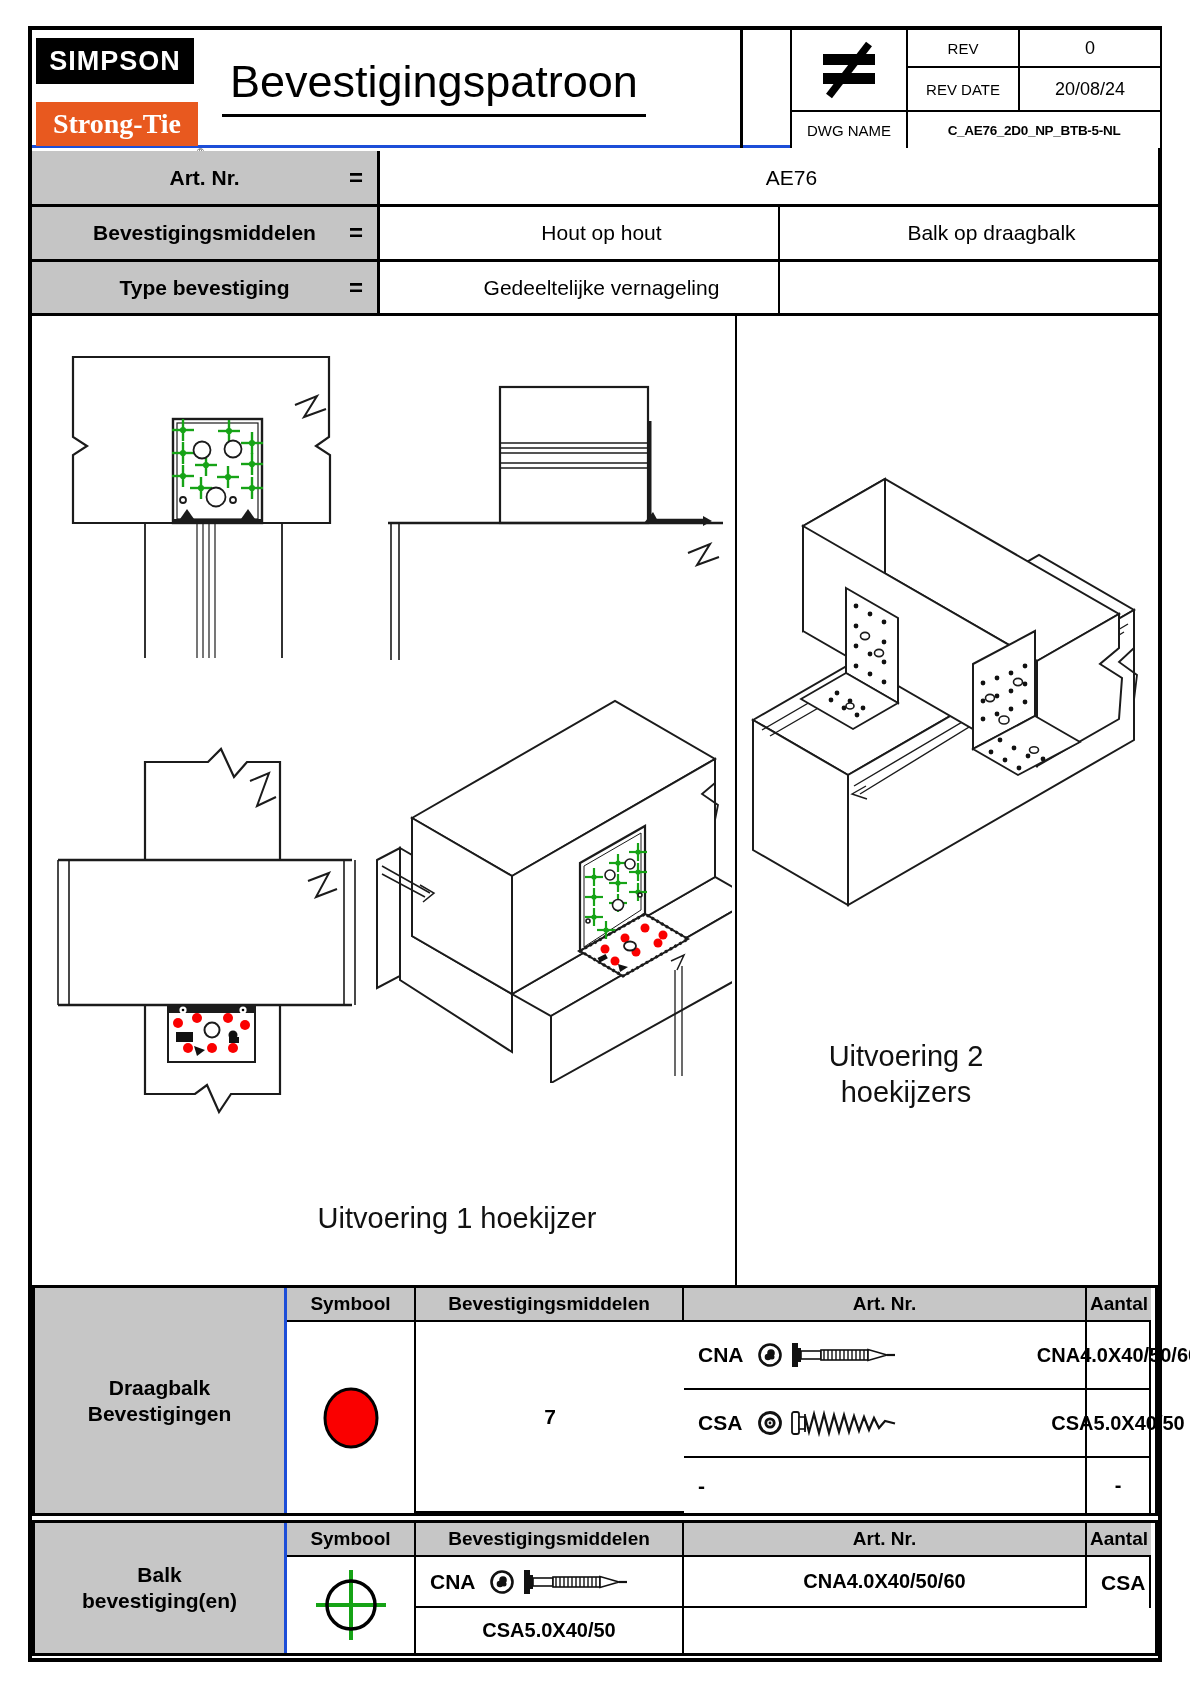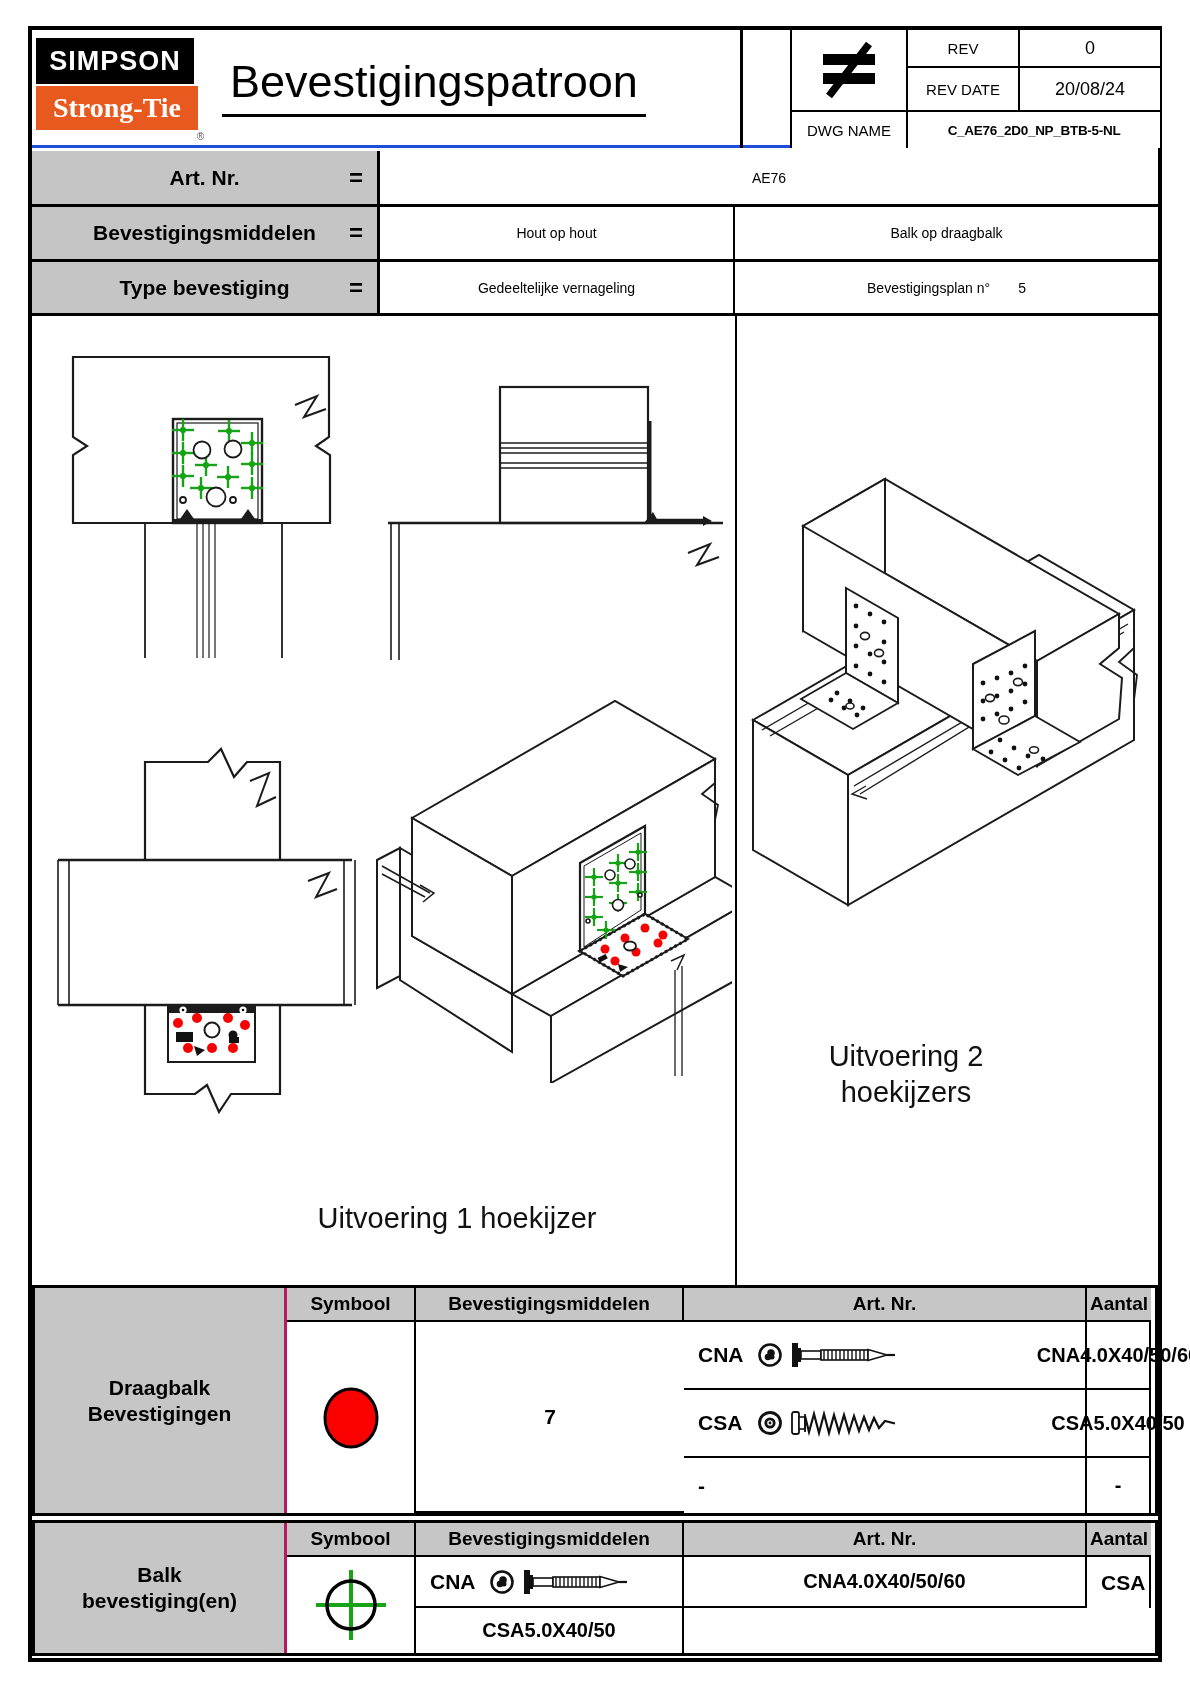--- a/index.html
+++ b/index.html
@@ -4,50 +4,50 @@
 <style>
   html,body{margin:0;padding:0;background:#888;}
   .page{position:relative;width:1190px;height:1682px;background:#fff;font-family:"Liberation Sans",sans-serif;color:#000;margin:0 auto;overflow:hidden;}
   .frame{position:absolute;left:28px;top:26px;width:1134px;height:1636px;border:4px solid #000;box-sizing:border-box;}
   .inner{position:relative;width:1126px;height:1628px;}
   .abs{position:absolute;}
   
   .hdr{position:absolute;left:0;top:0;width:1126px;height:118px;border-bottom:3px solid #1d4ed8;box-sizing:border-box;}
   .logo{position:absolute;left:4px;top:8px;width:166px;}
   .logo-top{width:158px;height:46px;background:#000;color:#fff;font-weight:bold;font-size:27px;display:flex;align-items:center;justify-content:center;letter-spacing:1px;}
-  .logo-bot{width:162px;height:44px;background:#e8591f;color:#fff;font-weight:bold;font-size:28px;font-family:"Liberation Serif",serif;display:flex;align-items:center;justify-content:center;margin-top:2px;}
+  .logo-bot{width:162px;height:44px;background:#e8591f;color:#fff;font-weight:bold;font-size:28px;font-family:"Liberation Serif",serif;display:flex;align-items:center;justify-content:center;margin-top:18px;}
   .logo-reg{position:absolute;right:-2px;bottom:-12px;font-size:10px;color:#555;}
   .title-wrap{position:absolute;left:190px;top:26px;width:520px;}
   .title{display:inline-block;font-size:45px;border-bottom:3.5px solid #000;padding:0 8px 6px;}
   .hdr-sep{position:absolute;left:708px;top:0;height:118px;border-left:3px solid #000;}
   .rev{position:absolute;left:758px;top:0;width:368px;height:118px;display:grid;grid-template-columns:116px 112px 140px;grid-template-rows:38px 44px 36px;border-left:2.5px solid #000;border-bottom:2.5px solid #000;box-sizing:border-box;}
   .rev>div{border-right:2.5px solid #000;border-bottom:2.5px solid #000;display:flex;align-items:center;justify-content:center;box-sizing:border-box;background:#fff;}
   .rev .ne{grid-row:1/span 2;}
   .rev .nb{border-bottom:none;}.rev .nr{border-right:none;}
   .rev-lab{font-size:15px;}
   .rev-val{font-size:18px;}
   .dwg-val{font-size:13.5px;font-weight:bold;letter-spacing:-0.3px;}
   
   .irow{position:absolute;left:0;width:1126px;border-bottom:3px solid #000;box-sizing:border-box;display:flex;}
   .ilab{width:348px;background:#c5c5c5;border-right:3px solid #000;box-sizing:border-box;position:relative;display:flex;align-items:center;justify-content:center;font-weight:bold;font-size:21px;}
   .ieq{position:absolute;right:14px;font-size:24px;font-weight:bold;}
-  .ival{flex:1;display:flex;align-items:center;justify-content:center;font-size:14px;}
+  .ival{flex:1;display:flex;align-items:center;justify-content:center;font-size:21px;margin-left:45px;}
   .iv1{width:355px;flex:none;border-right:2.5px solid #000;box-sizing:border-box;}
   .iv2{flex:1;}
   .gap5{display:inline-block;width:28px;}
   
   .divider{position:absolute;left:703px;top:286px;height:969px;border-left:2.5px solid #000;}
   .cap{position:absolute;font-size:29px;text-align:center;color:#111;}
   
   .ftable{position:absolute;left:0;width:1126px;border:3px solid #000;box-sizing:border-box;display:grid;grid-template-columns:252px 129px 268px 403px 64px;background:#fff;}
   .ta{top:1255px;grid-template-rows:34px 68px 68px 55px;}
   .tb{top:1490px;grid-template-rows:34px 51px 45px;}
   .fc{border-right:2.5px solid #000;border-bottom:2.5px solid #000;box-sizing:border-box;display:flex;align-items:center;justify-content:center;background:#fff;}
   .fh{background:#c6c6c6;font-weight:bold;font-size:19px;}
-  .glab{background:#c6c6c6;border-right:3px solid #be185d;flex-direction:column;font-weight:bold;font-size:21px;line-height:26px;border-bottom:none;}
+  .glab{background:#c6c6c6;border-right:3px solid #1d4ed8;flex-direction:column;font-weight:bold;font-size:21px;line-height:26px;border-bottom:none;}
   .nbr{border-right:none;}.nbb{border-bottom:none;}
   .fast-cell{justify-content:flex-start;padding-left:14px;gap:6px;}
   .code{font-weight:bold;font-size:21px;width:52px;}
   .artv{font-weight:bold;font-size:20px;}
   .qtyv{font-weight:bold;font-size:21px;}
   svg{display:block;}
 </style>
 </head>
 <body>
 
@@ -96,25 +96,20 @@
     </div>
     <div class="ival iv1">Hout op hout</div>
     <div class="ival iv2">Balk op draagbalk</div>
   </div>
   <div class="irow" style="top:232px;height:54px;">
     <div class="ilab">
       <span>Type bevestiging</span>
       <span class="ieq">=</span>
     </div>
     <div class="ival iv1">Gedeeltelijke vernageling</div>
-    <div class="ival iv2">
-      <span>Bevestigingsplan n°</span>
-      <span class="gap5"></span>
-      <span>5</span>
-    </div>
   </div>
 
   <div class="divider"></div>
 
   <svg class="abs" style="left:13px;top:315px" width="310" height="315" viewBox="0 0 310 315">
     <defs>
       <g id="gc1" stroke="#16a316" stroke-width="2.4">
         <line x1="-11" y1="0" x2="11" y2="0"></line>
               <line x1="0" y1="-11" x2="0" y2="11"></line>
         <circle r="3.1" fill="#16a316" stroke="none"></circle>

